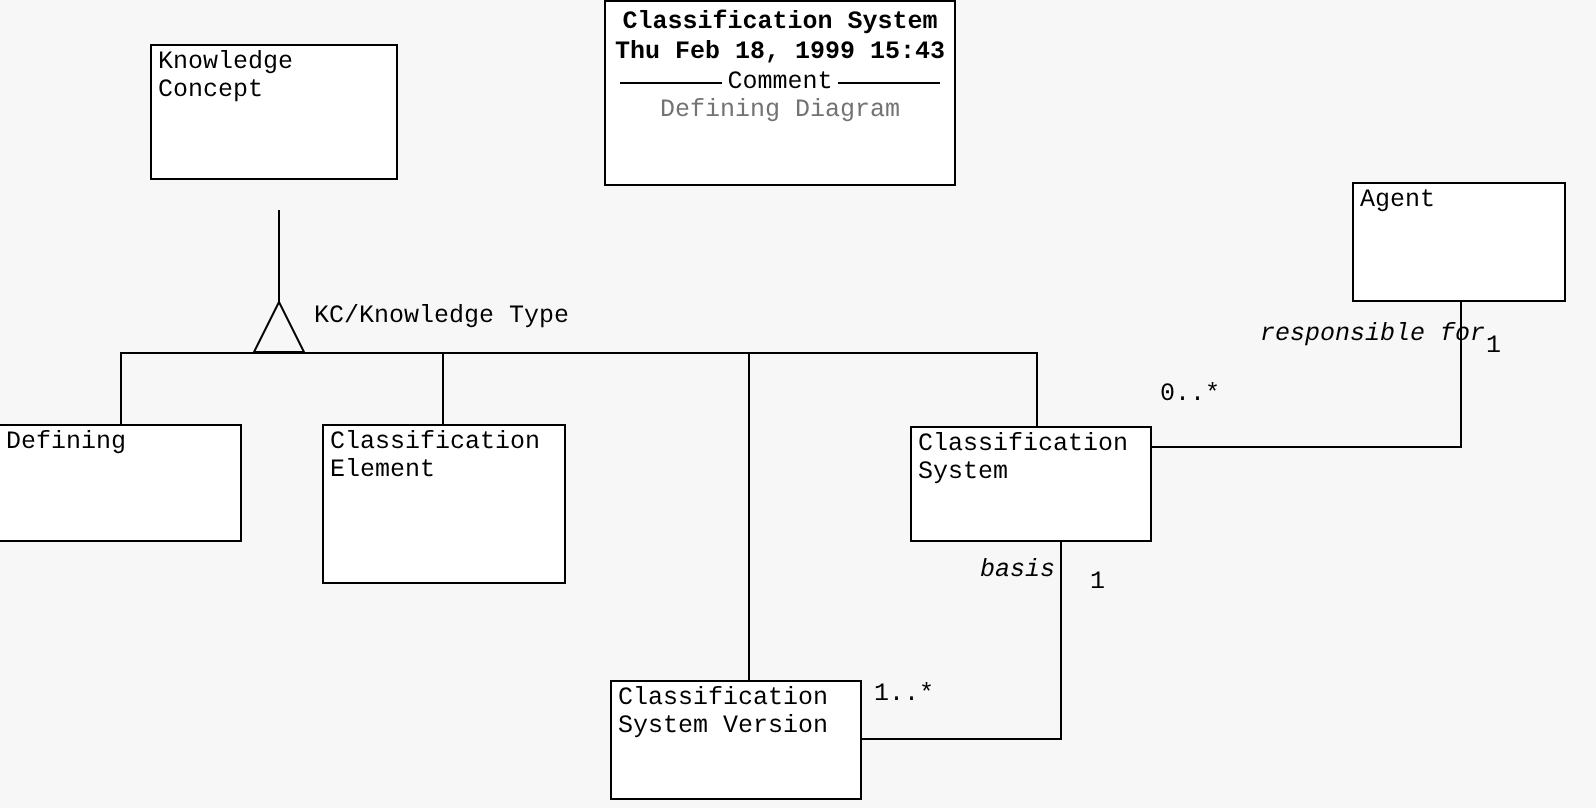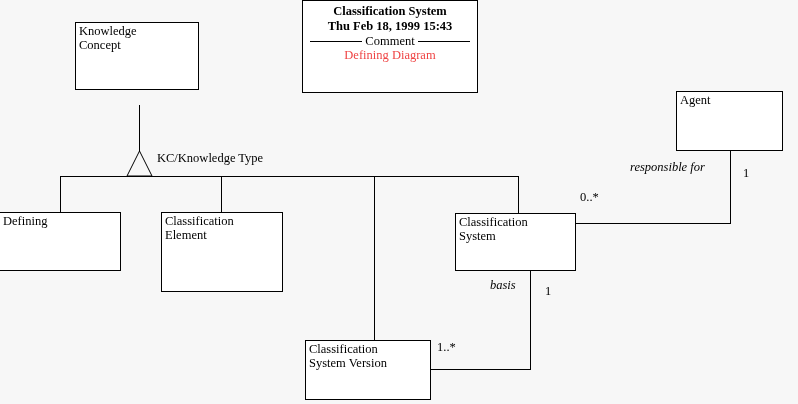--- a/index.html
+++ b/index.html
@@ -6,21 +6,21 @@
   html, body {
     margin: 0;
     padding: 0;
     background: #f7f7f7;
   }
   #canvas {
     position: relative;
     width: 798px;
     height: 404px;
     background: #f7f7f7;
-    font-family: Liberation Serif, serif;
+    font-family: Liberation Mono, monospace;
     overflow: hidden;
   }
 
   
   .uml-box {
     position: absolute;
     box-sizing: border-box;
     background: #ffffff;
     border: 1px solid #000000;
   }
@@ -62,21 +62,21 @@
   #title-block .sep-row .sep-text {
     font-size: 12.5px;
     line-height: 14px;
     color: #000000;
     padding: 0 3px;
     white-space: nowrap;
   }
   #title-block .comment-body {
     font-size: 12.5px;
     line-height: 15px;
-    color: #ef4444;
+    color: #737373;
     white-space: nowrap;
   }
 
   
   .edge-h {
     position: absolute;
     height: 1px;
     background: #000000;
   }
   .edge-v {

